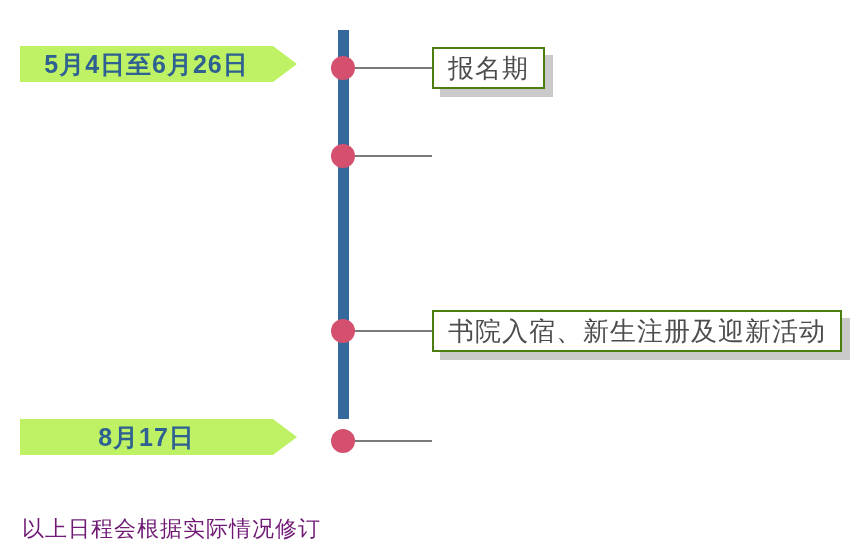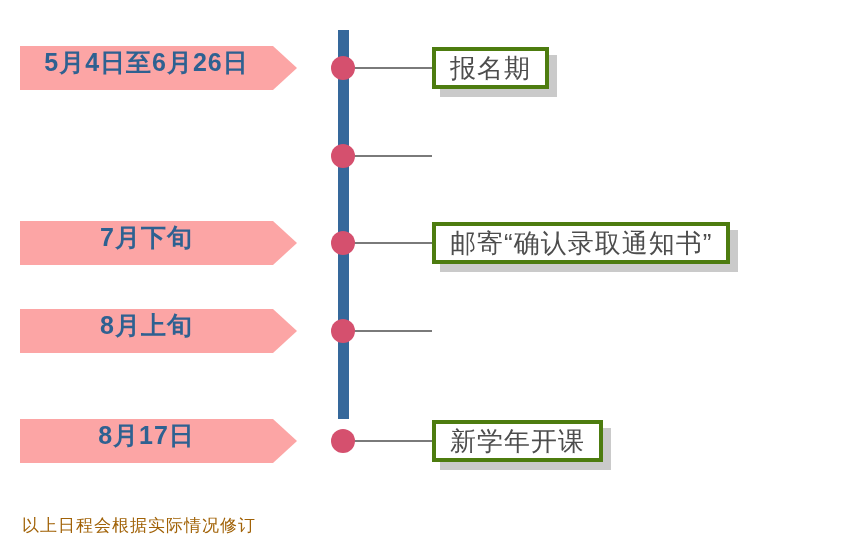--- a/index.html
+++ b/index.html
@@ -29,25 +29,25 @@
     left: 0;
     width: 100%;
     height: 44px;
   }
 
   .date-arrow {
     position: absolute;
     left: 20px;
     top: 0;
     width: 277px;
-    height: 44px;
-    background: #fca5a5;
+    height: 36px;
+    background: #bef264;
     clip-path: polygon(0 0, calc(100% - 24px) 0, 100% 50%, calc(100% - 24px) 100%, 0 100%);
     display: flex;
-    align-items: flex-start;
+    align-items: center;
     justify-content: center;
     padding-right: 24px;
   }
 
   .date-text {
     color: #2e6191;
     font-size: 25px;
     font-weight: bold;
     letter-spacing: 1px;
     white-space: nowrap;
@@ -73,41 +73,41 @@
     background: #d5506e;
     z-index: 3;
   }
 
   .event-box {
     position: absolute;
     left: 432px;
     top: 1px;
     height: 42px;
     background: #ffffff;
-    border: 4px solid #4d7c0f;
+    border: 2px solid #4d7c0f;
     box-shadow: 8px 8px 0 #cacaca;
     display: inline-flex;
     align-items: center;
     padding: 0 14px;
     z-index: 4;
   }
 
   .event-text {
     color: #4d4d4d;
     font-size: 26px;
     letter-spacing: 1px;
     white-space: nowrap;
   }
 
   .footer-note {
     position: absolute;
     left: 22px;
     top: 514px;
-    color: #a16207;
-    font-size: 17px;
+    color: #701a75;
+    font-size: 22px;
     letter-spacing: 1px;
   }
 </style>
 </head>
 <body>
 
 <div class="canvas">
 
   <div class="timeline-line"></div>
 
@@ -120,45 +120,32 @@
     <div class="event-box">
       <span class="event-text">报名期</span>
     </div>
   </div>
 
   <div class="row" style="top:134px">
     <div class="connector"></div>
     <div class="dot"></div>
   </div>
 
-  <div class="row" style="top:221px">
-    <div class="date-arrow">
-      <span class="date-text">7月下旬</span>
-    </div>
+
+  <div class="row" style="top:309px">
     <div class="connector"></div>
     <div class="dot"></div>
     <div class="event-box">
-      <span class="event-text">邮寄“确认录取通知书”</span>
+      <span class="event-text">书院入宿、新生注册及迎新活动</span>
     </div>
-  </div>
-
-  <div class="row" style="top:309px">
-    <div class="date-arrow">
-      <span class="date-text">8月上旬</span>
-    </div>
-    <div class="connector"></div>
-    <div class="dot"></div>
   </div>
 
   <div class="row" style="top:419px">
     <div class="date-arrow">
       <span class="date-text">8月17日</span>
     </div>
     <div class="connector"></div>
     <div class="dot"></div>
-    <div class="event-box">
-      <span class="event-text">新学年开课</span>
-    </div>
   </div>
 
   <div class="footer-note">以上日程会根据实际情况修订</div>
 
 </div>
 
 </body></html>

